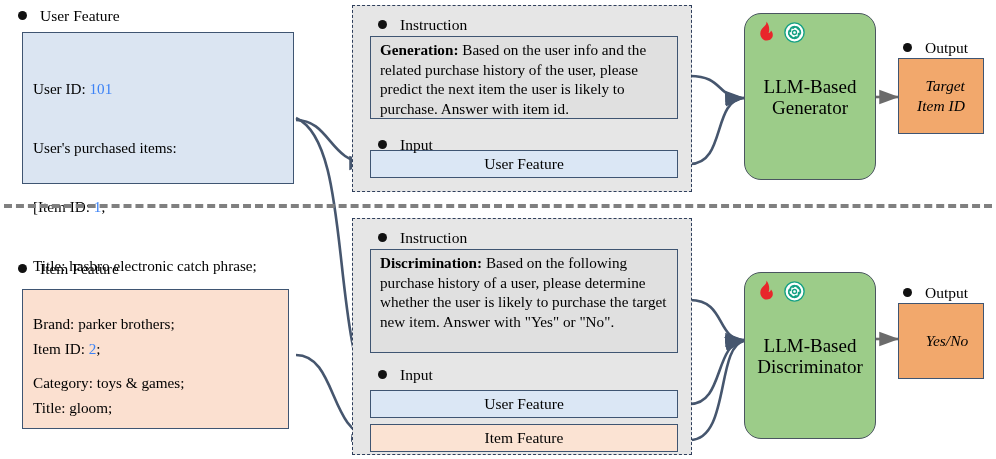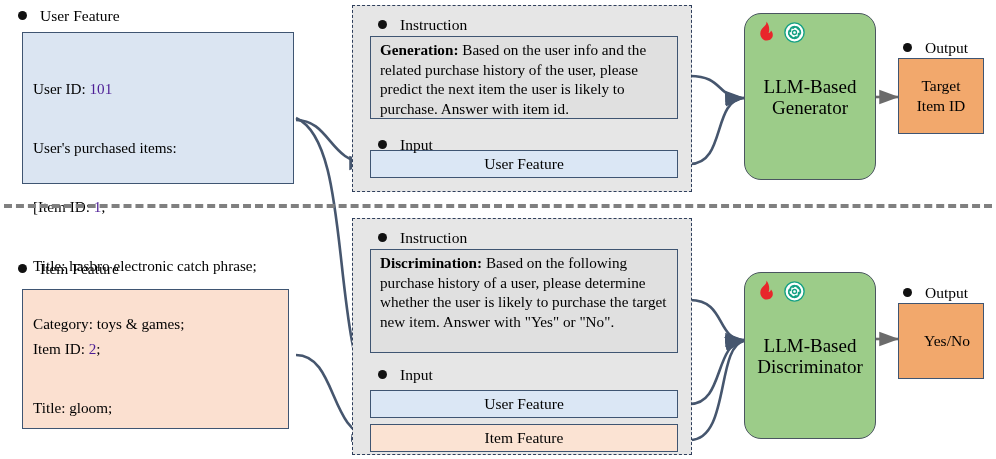--- a/index.html
+++ b/index.html
@@ -16,21 +16,21 @@
 
   
   .paper{position:absolute;z-index:3;box-sizing:border-box;
          border:1.6px solid #3f5572;}
   .paper.blue{background:#dbe5f2;}
   .paper.peach{background:#fbe0d0;}
   .paper.grey-in{background:#e0e0e0;}
 
   .ptext{position:absolute;z-index:5;font-size:15.2px;line-height:19.6px;
          white-space:pre;}
-  .ptext .num{color:#4c1d95;}
+  .ptext .num{color:#3b82f6;}
   .ptext b{font-weight:bold;}
 
   
   .panel{position:absolute;z-index:2;box-sizing:border-box;
          background:#e6e6e6;border:1.7px dashed #2f3f5c;}
 
   
   .strip{position:absolute;z-index:3;box-sizing:border-box;
          border:1.5px solid #3f5572;display:flex;align-items:center;
          justify-content:center;font-size:15.5px;}
@@ -40,21 +40,21 @@
   
   .llm{position:absolute;z-index:3;box-sizing:border-box;background:#9ccc89;
        border:1.7px solid #4a5560;border-radius:17px;
        display:flex;align-items:center;justify-content:center;text-align:center;
        font-size:19px;line-height:21px;}
   .llm .logos{position:absolute;top:7px;left:11px;display:flex;
               align-items:center;gap:9px;}
 
   .outbox{position:absolute;z-index:3;box-sizing:border-box;background:#f2a86c;
           border:1.7px solid #3f5572;display:flex;align-items:center;
-          justify-content:center;text-align:center;font-size:15.5px;line-height:20px;}
+          justify-content:center;text-align:right;font-size:15.5px;line-height:20px;font-style:italic;}
 
   .divider{position:absolute;z-index:6;height:0;border-top:4px dashed #808080;}
 </style>
 </head>
 <body>
 
 <div class="stage">
 
   <svg class="layer back">
     <defs>
@@ -91,20 +91,21 @@
     <span class="dot"></span>
     <span>User Feature</span>
   </div>
 
   <div class="paper blue" style="left:22px;top:32px;width:272px;height:152px;"></div>
   <div class="ptext" style="left:33px;top:40px;width:260px;">
     <div>User ID: <span class="num">101</span></div>
     <div>User's purchased items:</div>
     <div>[Item ID: <span class="num">1</span>;</div>
     <div>Title: hasbro electronic catch phrase;</div>
+    <div>Brand: parker brothers;</div>
     <div>Category: toys &amp; games;</div>
   </div>
 
   <div class="panel" style="left:352px;top:5px;width:340px;height:187px;"></div>
 
   <div class="hdr" style="left:378px;top:17px;">
     <span class="dot"></span>
     <span>Instruction</span>
   </div>
 

